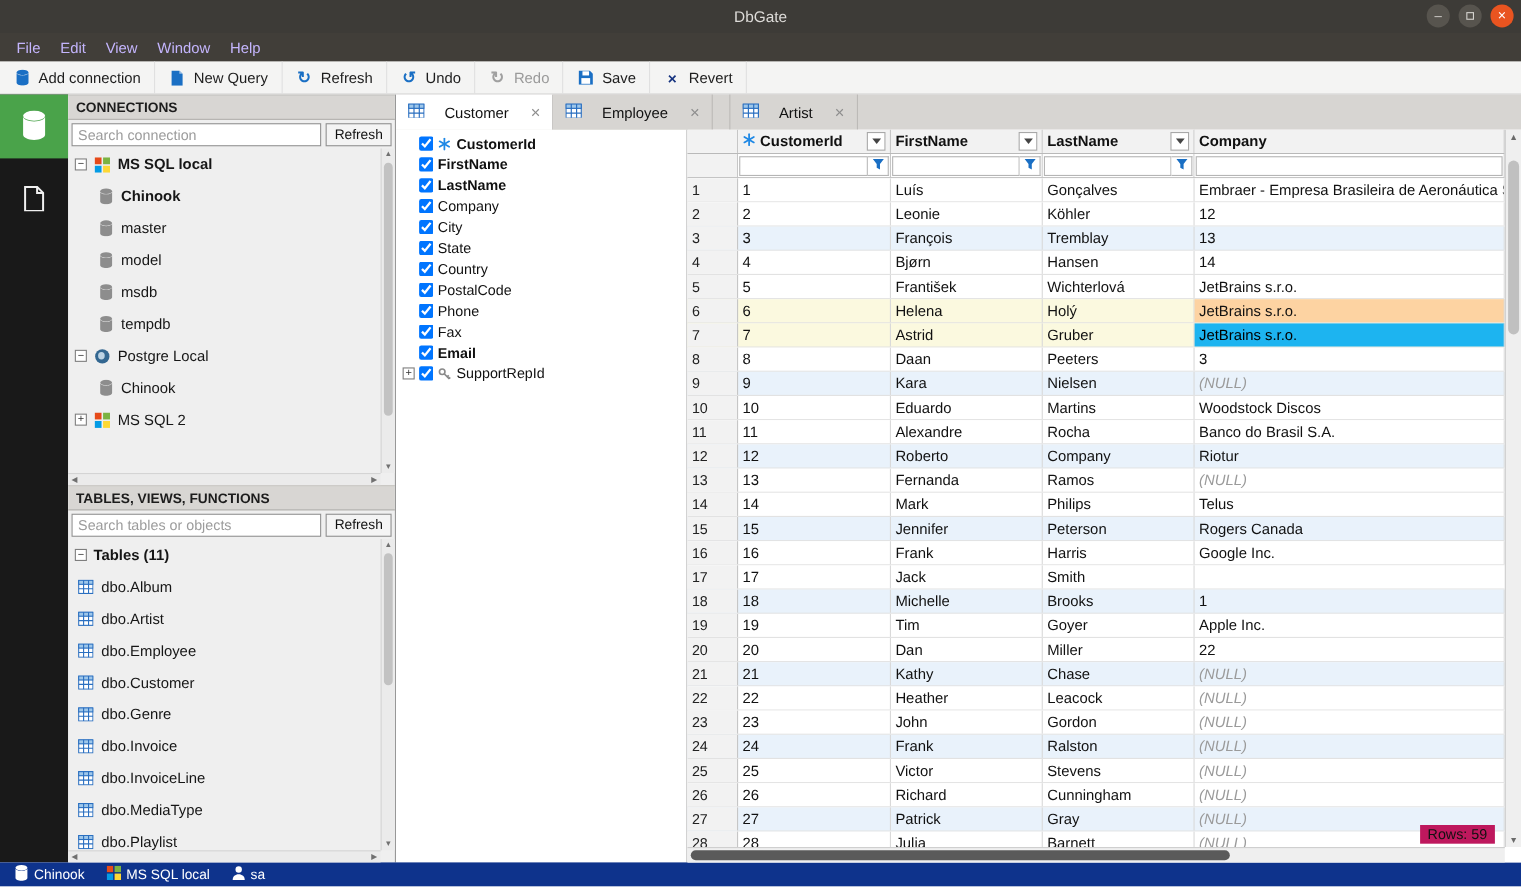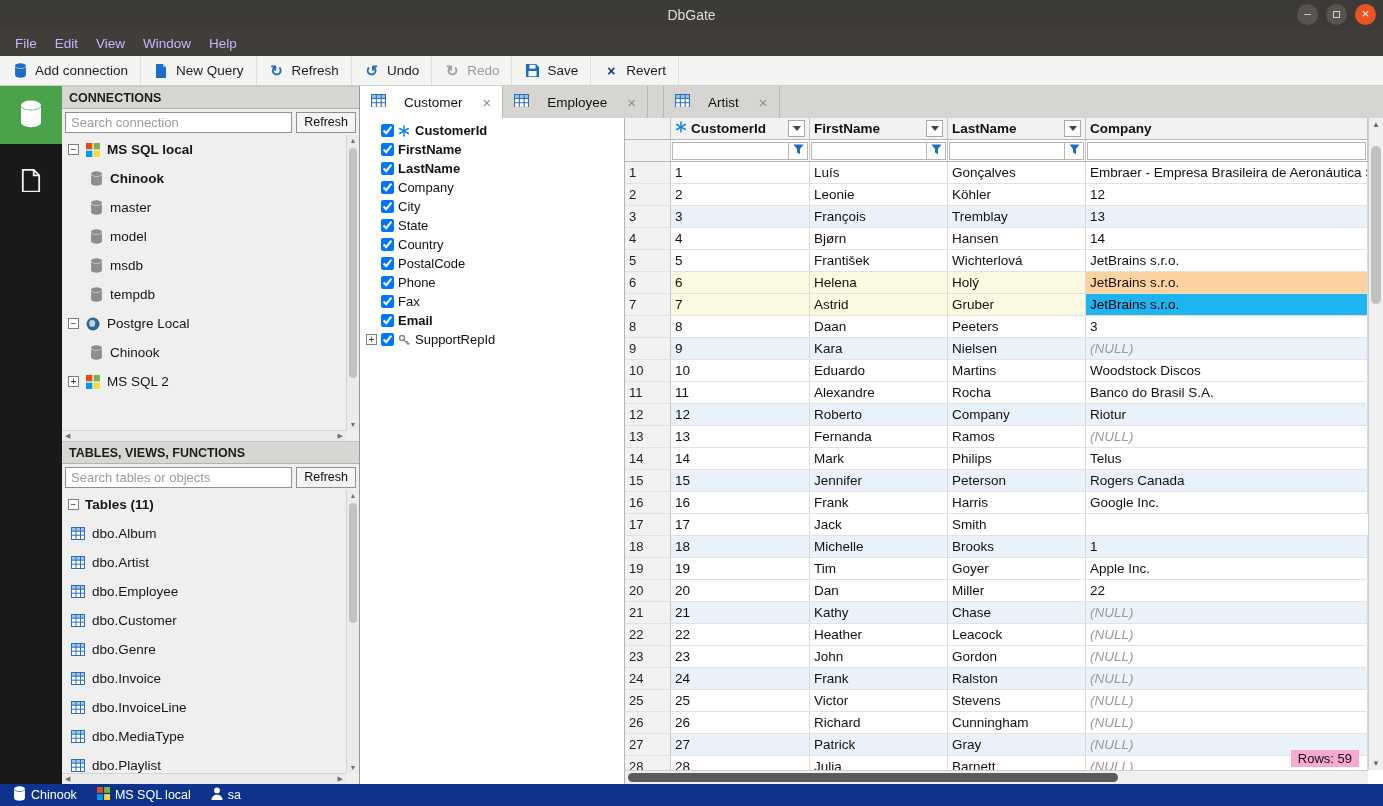--- a/index.html
+++ b/index.html
@@ -89,21 +89,21 @@
 .g-row.modified{background:#fbf9df}
 .g-rownum{width:46px;flex:none;background:#f2f2f2;border-right:1px solid #c6c6c6;padding:0 4px;display:flex;align-items:center;font-size:13px;color:#222}
 .g-cell{display:flex;align-items:center;padding:0 4px;border-right:1px solid #d9d9d9;font-size:13.5px;overflow:hidden;white-space:nowrap}
 .g-cell.null{color:#9b9b9b;font-style:italic}
 .g-cell.changed{background:#fdd3a2}
 .g-cell.selected{background:#1db4f0;color:#000}
 .vscroll{position:absolute;top:0;right:0;bottom:14px;width:15px;background:#efefef;border-left:1px solid #cfcfcf;display:flex;flex-direction:column;align-items:center;justify-content:space-between;padding:2px 0;font-size:8px;color:#6a6a6a}
 .vthumb{position:absolute;left:2px;right:2px;top:28px;height:158px;background:#c0c0c0;border-radius:5px}
 .hscroll{position:absolute;left:0;right:15px;bottom:0;height:14px;background:#efefef;border-top:1px solid #cfcfcf}
 .hthumb{position:absolute;top:2px;bottom:2px;left:3px;width:66%;background:#5a5a5a;border-radius:6px}
-.rowsbadge{position:absolute;right:24px;bottom:17px;background:#f9a8d4;padding:1px 7px;font-size:13px;color:#111;z-index:5}
+.rowsbadge{position:absolute;right:24px;bottom:17px;background:#be185d;padding:1px 7px;font-size:13px;color:#111;z-index:5}
 
 
 .statusbar{height:22px;flex:none;background:#0e338c;display:flex;align-items:center;padding:0 4px;gap:2px}
 .sb-item{display:flex;align-items:center;gap:5px;color:#fff;font-size:12.5px;padding:0 9px}
 </style>
 </head>
 <body>
 
 <div class="titlebar">
   <span class="title">DbGate</span>

